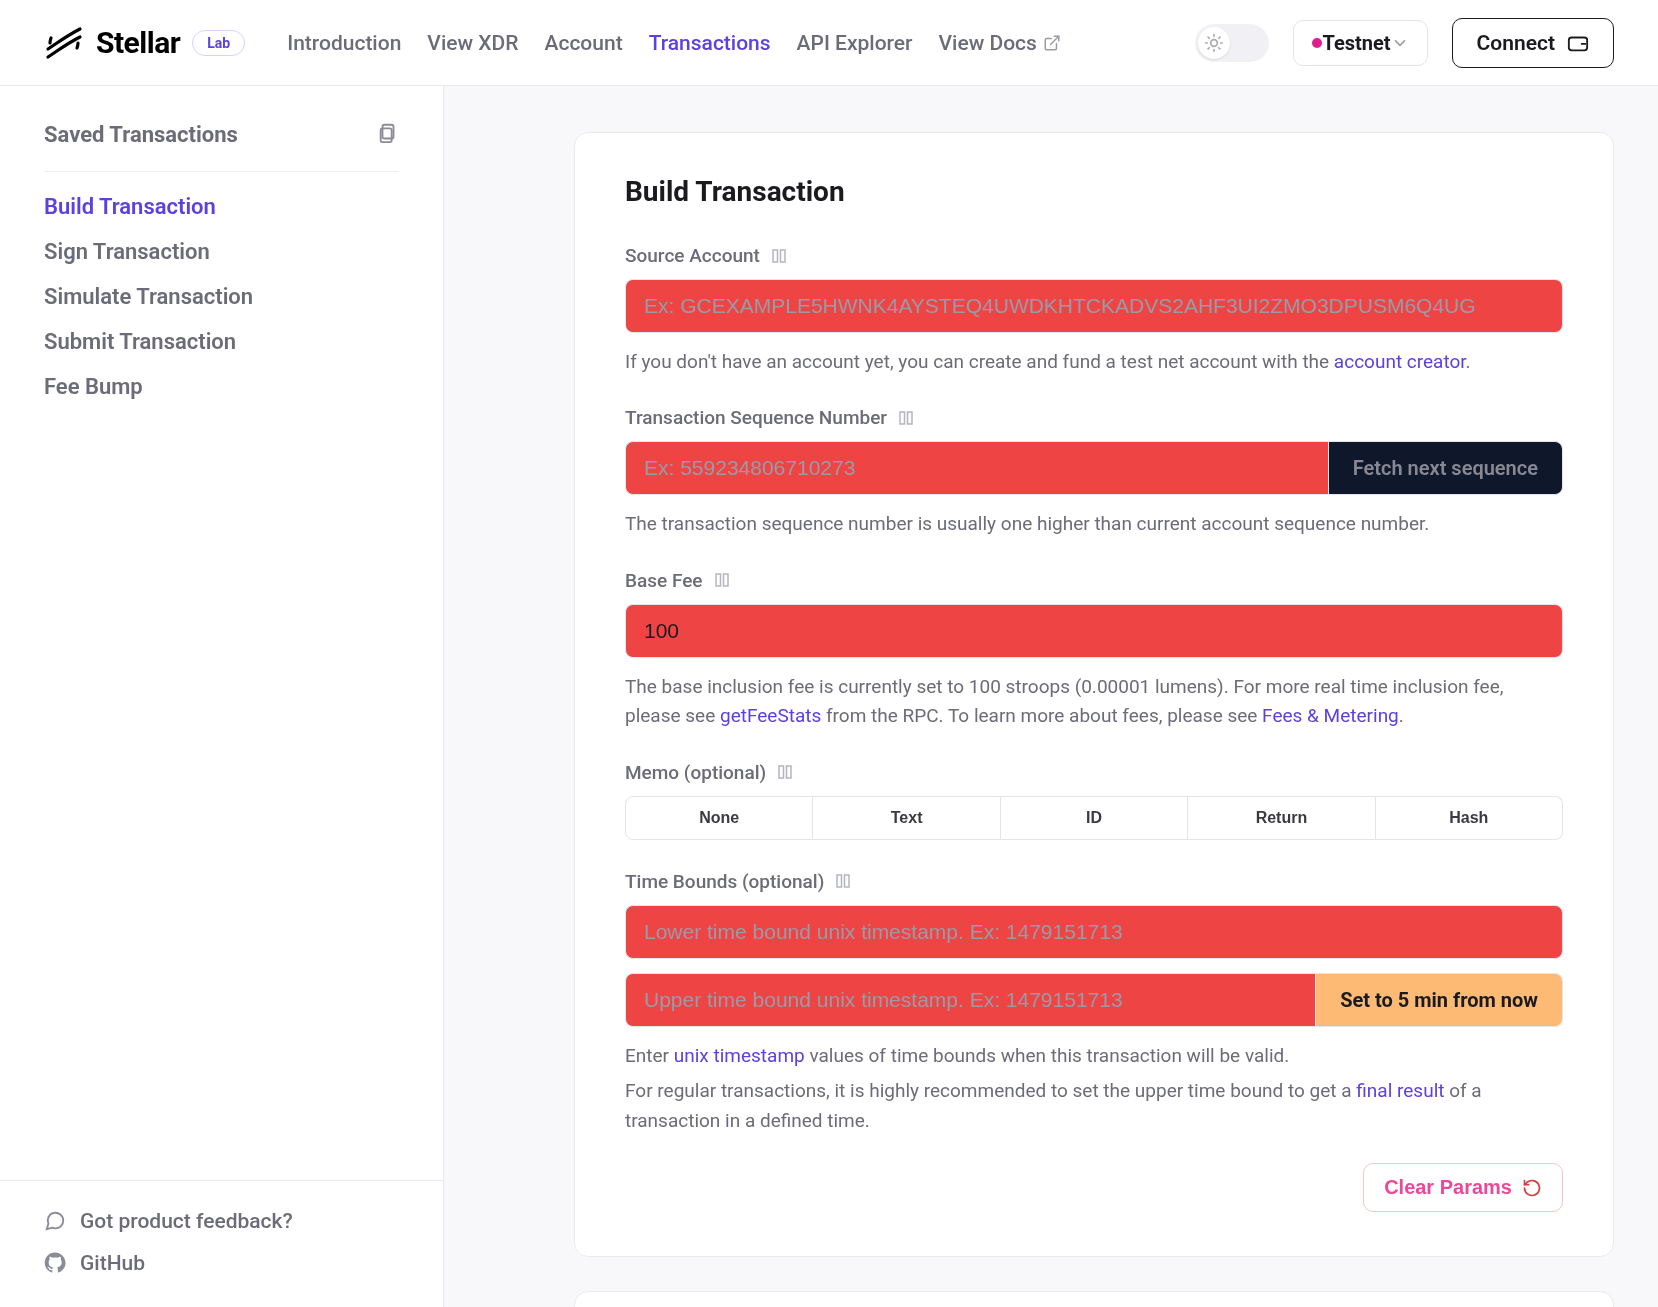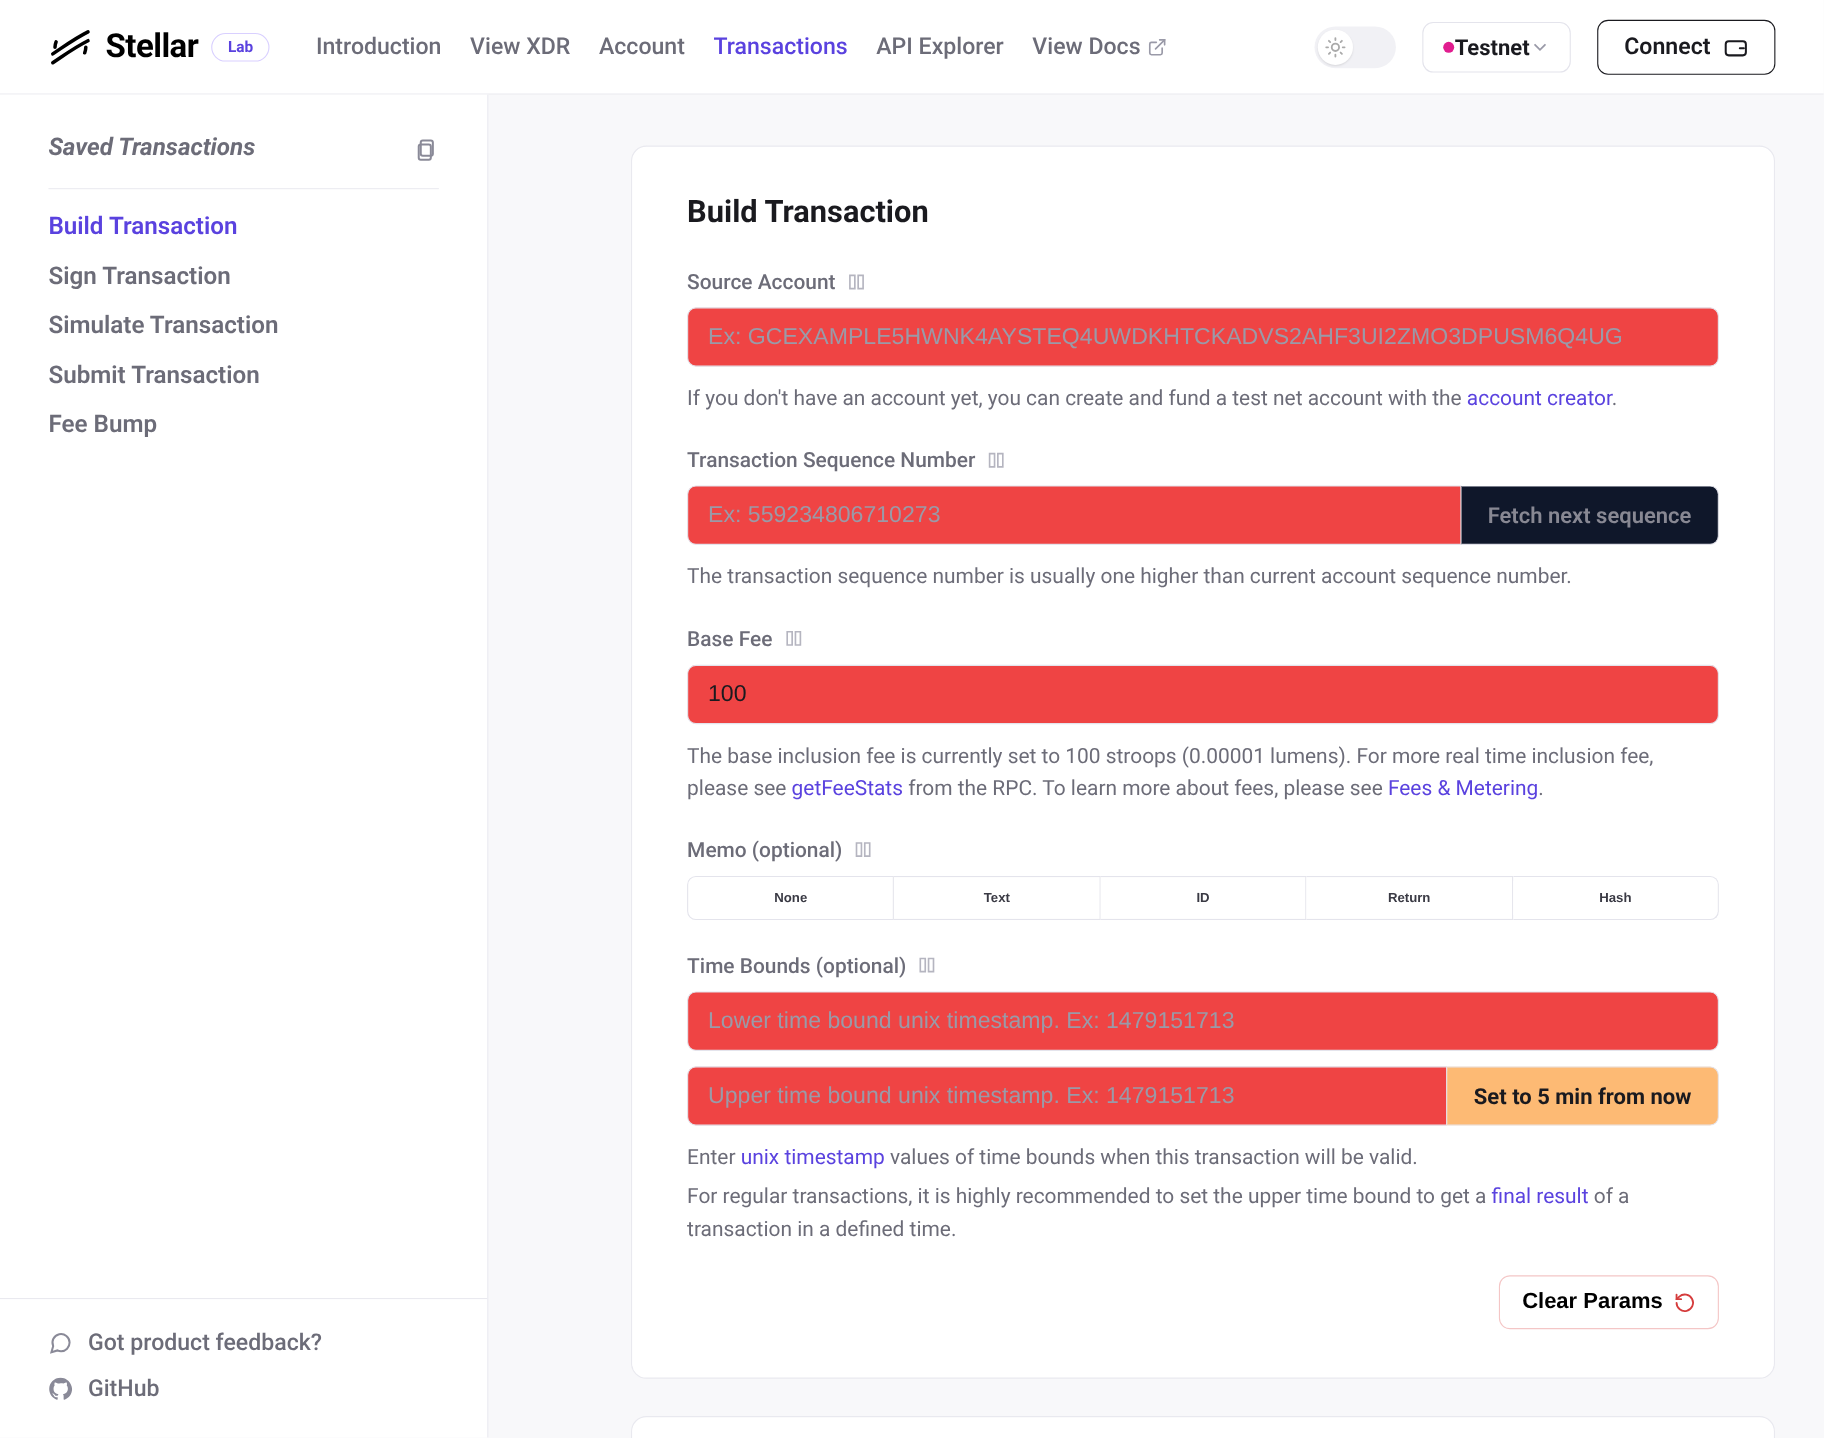--- a/index.html
+++ b/index.html
@@ -64,21 +64,21 @@
     cursor:pointer;
   }
 
   
   .layout { display:flex; height: calc(100% - 86px); }
   .sidebar {
     width: 444px; border-right: 1px solid #e9e9ef;
     background:#fff; display:flex; flex-direction:column;
   }
   .sidebar-top { padding: 36px 44px 0 44px; flex:1; }
-  .sidebar-title-row { display:flex; align-items:flex-end; justify-content:space-between; padding-bottom: 24px; border-bottom: 1px solid #ececf1; font-style: italic; }
+  .sidebar-title-row { display:flex; align-items:flex-start; justify-content:space-between; padding-bottom: 24px; border-bottom: 1px solid #ececf1; }
   .sidebar-title { color:#6c6c78; font-size: 22px; font-weight:700; }
   .side-list { padding-top: 22px; display:flex; flex-direction:column; gap: 20px;}
   .side-item { font-size: 22px; font-weight:600; color:#6c6c78; cursor:pointer;}
   .side-item.active { color:#5A42DF; }
   .sidebar-bottom {
     border-top: 1px solid #e9e9ef; padding: 28px 44px 32px 44px;
     display:flex; flex-direction:column; gap: 18px;
   }
   .sb-link { display:flex; align-items:center; gap:14px; color:#6c6c78; font-size:21px; font-weight:500; cursor:pointer; }
 
@@ -109,33 +109,33 @@
     border:1px solid #e4e4ec; border-left:none; background:#0f172a;
     border-top-right-radius:8px; border-bottom-right-radius:8px;
     padding: 0 24px; display:flex; align-items:center;
     color:#888893; font-size:20px; font-weight:600; cursor:pointer;
   }
   .input-addon.white { background:#fdba74; color:#1a1a1f; font-weight:700; }
 
   .seg { display:flex; }
   .seg button {
     flex:1; border:1px solid #e4e4ec; background:#fff;
-    padding: 12px 0; font-size:12px; font-weight:600; color:#3a3a44;
+    padding: 12px 0; font-size:16px; font-weight:600; color:#3a3a44;
     cursor:pointer;
   }
   .seg button + button { border-left:none; }
   .seg button:first-child { border-top-left-radius:8px; border-bottom-left-radius:8px;}
   .seg button:last-child  { border-top-right-radius:8px; border-bottom-right-radius:8px;}
 
   .stack .input + .input-group,
   .stack .input + .input { margin-top: 14px; }
 
   .card-footer { display:flex; justify-content:flex-end; margin-top: 28px;}
   .btn-danger {
-    border:1px solid #f4c6c6; color:#000000; background:#fff;
+    border:1px solid #f4c6c6; color:#ec4899; background:#fff;
     border-radius:10px; padding: 12px 20px; font-size:20px; font-weight:700;
     display:flex; align-items:center; gap:10px; cursor:pointer;
   }
 
   
   .icon { display:inline-flex; }
   svg { display:block; }
 </style>
 </head>
 <body>

